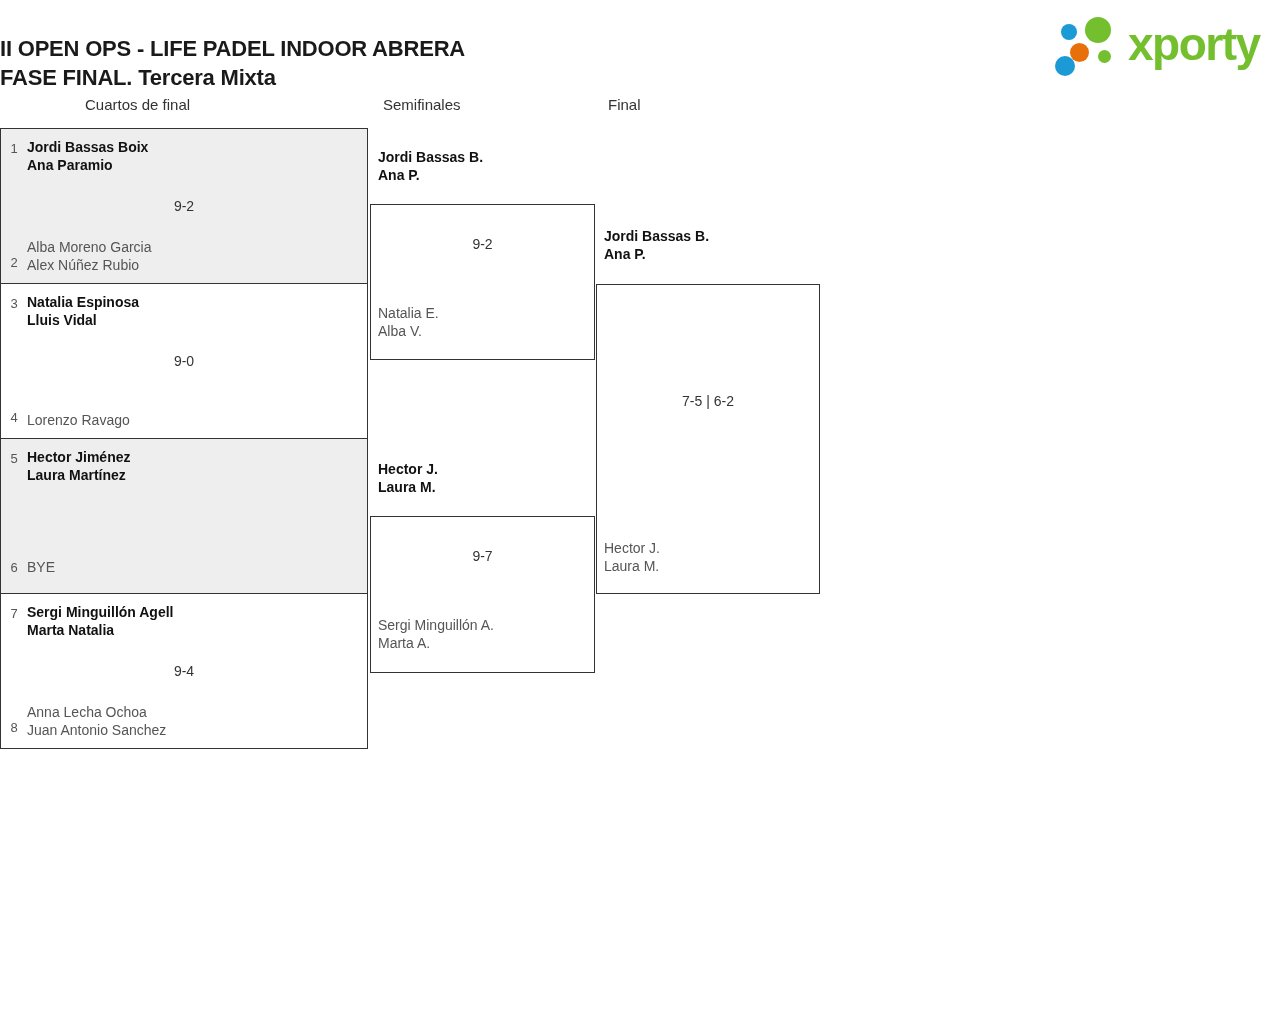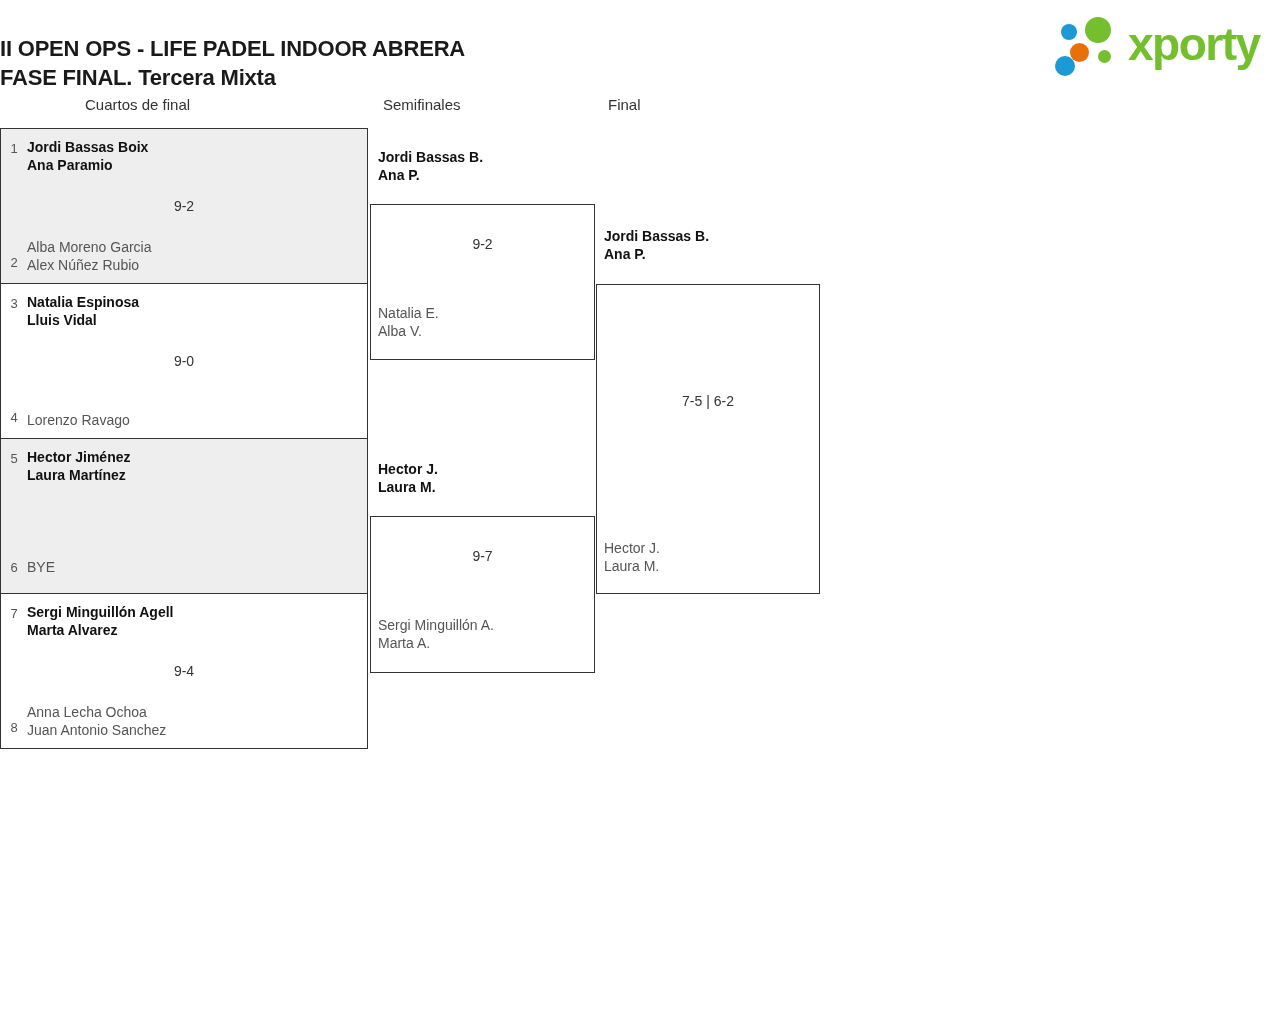--- a/index.html
+++ b/index.html
@@ -181,21 +181,21 @@
   <span class="seed" style="bottom:18px;">6</span>
   <div class="team loser" style="bottom:17px;">
     <span class="nm">BYE</span>
   </div>
 </div>
 
 <div class="qf plain" id="qf4">
   <span class="seed s-top">7</span>
   <div class="team t-top winner">
     <span class="nm">Sergi Minguillón Agell</span>
-    <span class="nm">Marta Alvarez</span>
+    <span class="nm">Marta Natalia</span>
   </div>
   <div class="qf-score">9-4</div>
   <span class="seed s-bot">8</span>
   <div class="team t-bot loser">
     <span class="nm">Anna Lecha Ochoa</span>
     <span class="nm">Juan Antonio Sanchez</span>
   </div>
 </div>
 
 <div class="sf-name sf-pos winner" id="sf1-win">

